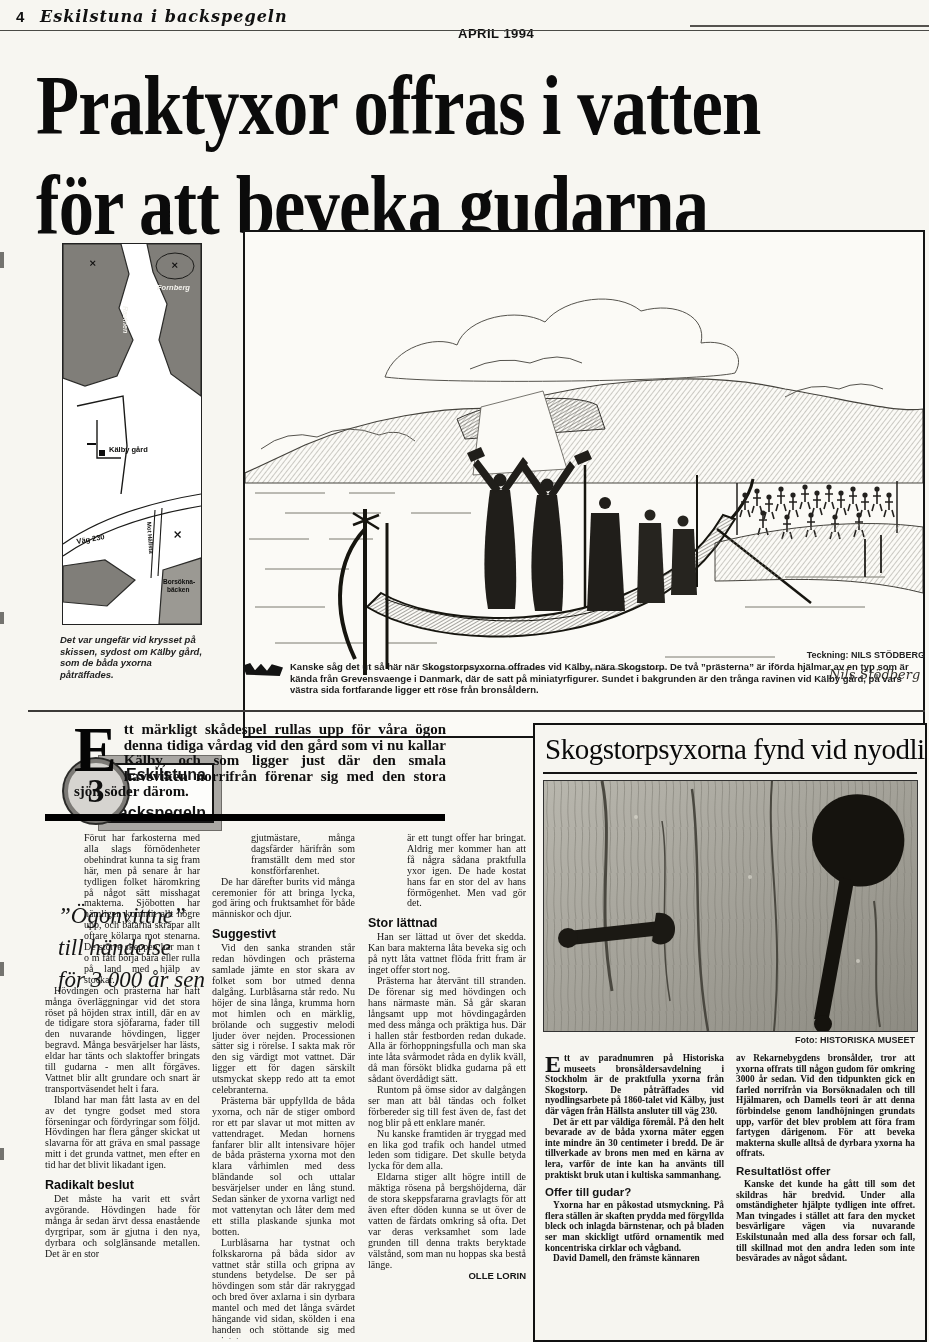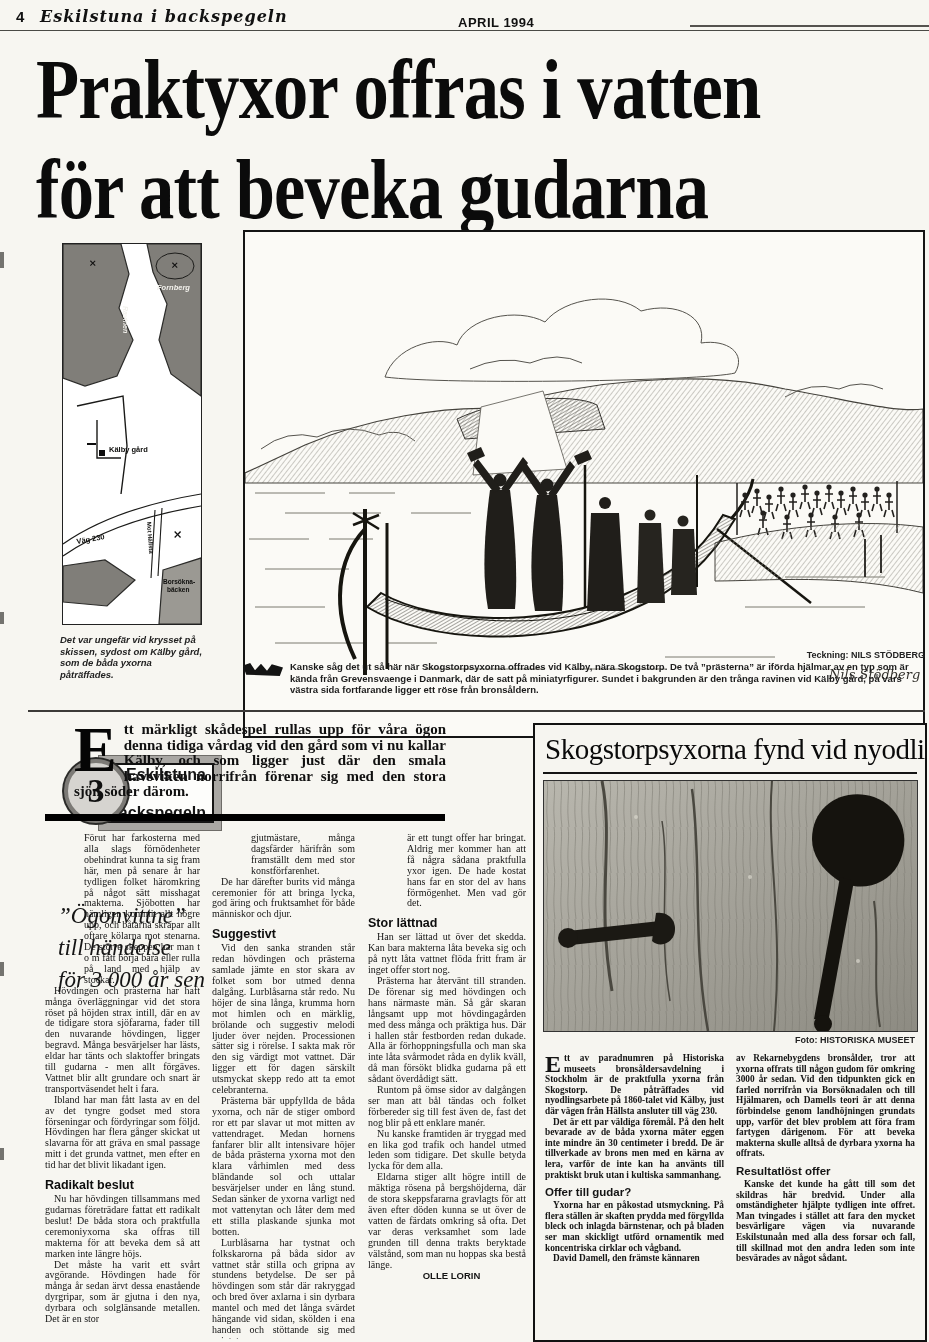--- a/index.html
+++ b/index.html
@@ -7,25 +7,25 @@
   body{background:#e9e8e4;}
   #page{
     position:relative;width:929px;height:1342px;margin:0 auto;
     background:#f7f6f1;overflow:hidden;color:#111;
     font-family:"Liberation Serif",serif;
   }
   .abs{position:absolute;}
   
   .pagenum{left:16px;top:8px;font:bold 15px "Liberation Sans",sans-serif;}
   .masthead{left:40px;top:7px;font:italic bold 16px "DejaVu Serif",serif;letter-spacing:1px;}
-  .dateline{left:458px;top:15px;font:bold 13px "Liberation Sans",sans-serif;letter-spacing:.5px;}
+  .dateline{left:458px;top:26px;font:bold 13px "Liberation Sans",sans-serif;letter-spacing:.5px;}
   .hdr-rule{left:0;top:30px;width:929px;height:1px;background:#4a4a46;}
   .hdr-rule2{left:690px;top:25px;width:239px;height:2px;background:#55534f;}
   
-  .headline{left:36px;top:40px;width:893px;color:#0b0b0b;}
+  .headline{left:36px;top:56px;width:893px;color:#0b0b0b;}
   .headline .hl{display:block;white-space:nowrap;font:bold 84px/100px "Liberation Serif",serif;
     transform:scaleX(.84);transform-origin:left top;letter-spacing:-1px;}
   
   .map{left:62px;top:243px;width:138px;height:380px;border:1.5px solid #222;background:#fff;}
   .map-caption{left:60px;top:634px;width:146px;font:italic bold 9.5px/11.5px "Liberation Sans",sans-serif;color:#222;}
   .badge{left:64px;top:745px;width:156px;height:88px;}
   .badge-bg{left:34px;top:10px;width:122px;height:74px;background:#a9a7a3;border:1px solid #6e6c68;}
   .badge-panel{left:44px;top:18px;width:106px;height:60px;background:#fdfdfb;border:2px solid #141414;
     display:flex;flex-direction:column;justify-content:center;align-items:flex-end;padding-right:6px;box-sizing:border-box;}
   .badge-panel span{font:bold 16px/19px "Liberation Sans",sans-serif;color:#151515;}
@@ -47,21 +47,21 @@
   .lead-bar{left:45px;top:814px;width:400px;height:7px;background:#000;}
   
   .col{top:833px;height:506px;overflow:hidden;text-align:justify;
     font:10px/10.9px "Liberation Serif",serif;color:#151515;}
   .col1{left:45px;width:155px;}
   .col2{left:212px;width:143px;}
   .col3{left:368px;width:158px;}
   .col p{margin:0;text-indent:9px;}
   .col p.flush{text-indent:0;margin-left:39px;}
   .col h3{margin:7px 0 2px;font:bold 12.5px "Liberation Sans",sans-serif;text-indent:0;color:#0d0d0d;}
-  .byline{margin-top:10px;text-align:center;font:bold 9.5px "Liberation Sans",sans-serif;text-indent:0;}
+  .byline{margin-top:10px;text-align:right;font:bold 9.5px "Liberation Sans",sans-serif;text-indent:0;}
   
   .sidebar{left:533px;top:723px;width:394px;height:619px;border:2.5px solid #111;background:#f6f5f0;box-sizing:border-box;overflow:hidden;}
   .sb-title{margin:4px 8px 0;padding:3px 2px 6px;font:29px/34px "Liberation Serif",serif;color:#0a0a0a;
     border-bottom:2px solid #141414;letter-spacing:-.5px;white-space:nowrap;}
   .sb-photo{margin:6px 8px 0;width:373px;height:250px;border:1px solid #333;}
   .sb-photo svg{display:block;width:100%;height:100%;}
   .sb-credit{margin:3px 10px 0;text-align:right;font:bold 9px "Liberation Sans",sans-serif;color:#222;}
   .sb-caption{margin:2px 10px 0;font:italic bold 9.5px/11.5px "Liberation Sans",sans-serif;color:#1c1c1c;}
   .sb-cols{display:flex;gap:12px;margin:8px 10px 0;}
   .sb-col{width:181px;text-align:justify;font:bold 9.3px/10.6px "Liberation Serif",serif;color:#141414;}
@@ -254,21 +254,20 @@
   <div class="abs lead">
     <span class="dropcap">E</span><span>tt märkligt skådespel rullas upp för våra ögon denna tidiga vårdag vid den gård som vi nu kallar Kälby, och som ligger just där den smala havsviken norrifrån förenar sig med den stora sjön söder därom.</span>
   </div>
   <div class="abs lead-bar"></div>
 
   <div class="abs col col1">
     <p class="flush">Förut har farkosterna med alla slags förnödenheter obehindrat kunna ta sig fram här, men på senare år har tydligen folket häromkring på något sätt misshagat makterna. Sjöbotten har nämligen kommit allt högre upp, och båtarna skrapar allt oftare kölarna mot stenarna. De större skeppen har man t o m fått börja bära eller rulla på land med hjälp av stockar.</p>
     <p>Hövdingen och prästerna har haft många överläggningar vid det stora röset på höjden strax intill, där en av de tidigare stora sjöfararna, fader till den nuvarande hövdingen, ligger begravd. Många besvärjelser har lästs, eldar har tänts och slaktoffer bringats till gudarna - men allt förgäves. Vattnet blir allt grundare och snart är transportväsendet helt i fara.</p>
     <p>Ibland har man fått lasta av en del av det tyngre godset med stora förseningar och fördyringar som följd. Hövdingen har flera gånger skickat ut slavarna för att gräva en smal passage mitt i det grunda vattnet, men efter en tid har det blivit likadant igen.</p>
     <h3>Radikalt beslut</h3>
-    <p>Nu har hövdingen tillsammans med gudarnas företrädare fattat ett radikalt beslut! De båda stora och praktfulla ceremoniyxorna ska offras till makterna för att beveka dem så att marken inte längre höjs.</p>
     <p>Det måste ha varit ett svårt avgörande. Hövdingen hade för många år sedan ärvt dessa enastående dyrgripar, som är gjutna i den nya, dyrbara och solglänsande metallen. Det är en stor</p>
   </div>
   <div class="abs col col2">
     <p class="flush">gjutmästare, många dagsfärder härifrån som framställt dem med stor konstförfarenhet.</p>
     <p>De har därefter burits vid många ceremonier för att bringa lycka, god äring och fruktsamhet för både människor och djur.</p>
     <h3>Suggestivt</h3>
     <p>Vid den sanka stranden står redan hövdingen och prästerna samlade jämte en stor skara av folket som bor utmed denna dalgång. Lurblåsarna står redo. Nu höjer de sina långa, krumma horn mot himlen och en märklig, brölande och suggestiv melodi ljuder över nejden. Processionen sätter sig i rörelse. I sakta mak rör den sig värdigt mot vattnet. Där ligger ett för dagen särskilt utsmyckat skepp redo att ta emot celebranterna.</p>
     <p>Prästerna bär uppfyllda de båda yxorna, och när de stiger ombord ror ett par slavar ut mot mitten av vattendraget. Medan hornens fanfarer blir allt intensivare höjer de båda prästerna yxorna mot den klara vårhimlen med dess bländande sol och uttalar besvärjelser under en lång stund. Sedan sänker de yxorna varligt ned mot vattenytan och låter dem med ett stilla plaskande sjunka mot botten.</p>
     <p>Lurblåsarna har tystnat och folkskarorna på båda sidor av vattnet står stilla och gripna av stundens betydelse. De ser på hövdingen som står där rakryggad och bred över axlarna i sin dyrbara mantel och med det långa svärdet hängande vid sidan, skölden i ena handen och stöttande sig med spjutet.</p>
     <p>Han ser förväntansfull ut. Det</p>

